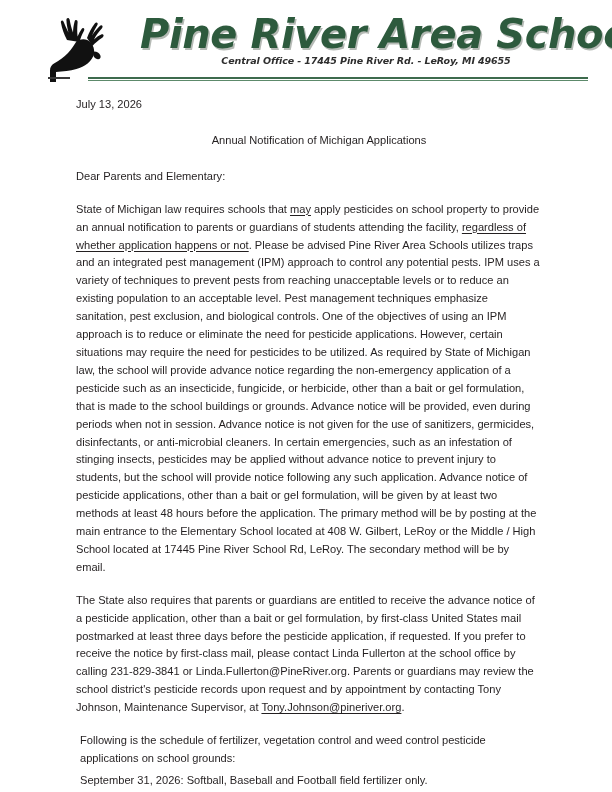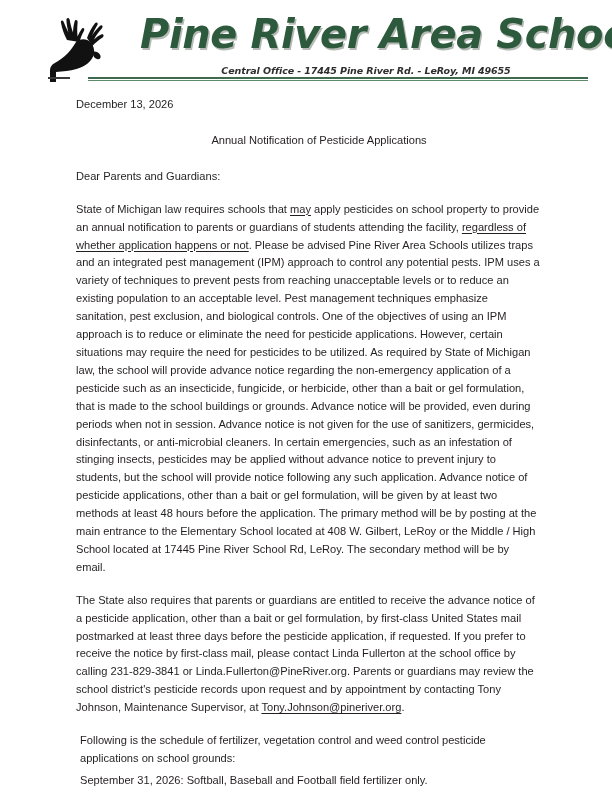--- a/index.html
+++ b/index.html
@@ -41,21 +41,21 @@
     font-style: italic;
     letter-spacing: -0.4px;
     color: #2d5a3d;
     text-shadow: 1.5px 1.5px 0 rgba(120,130,120,0.55);
     white-space: nowrap;
   }
 
   .office-line {
     position: absolute;
     left: 140px;
-    top: 65px;
+    top: 55px;
     width: 452px;
     text-align: center;
     font-family: "DejaVu Sans", sans-serif;
     font-size: 9.5px;
     font-weight: bold;
     font-style: italic;
     letter-spacing: -0.1px;
     color: #2e2e2e;
     white-space: nowrap;
   }
@@ -169,25 +169,25 @@
 
   <div class="rule-wrap">
     <div class="rule-dash"></div>
     <div class="rule-green"></div>
     <div class="rule-green-2"></div>
   </div>
 </div>
 
 <div class="doc-body">
 
-  <div class="date-line">December 13, 2026</div>
+  <div class="date-line">July 13, 2026</div>
 
-  <div class="doc-title">Annual Notification of Pesticide Applications</div>
+  <div class="doc-title">Annual Notification of Michigan Applications</div>
 
-  <div class="salutation">Dear Parents and Guardians:</div>
+  <div class="salutation">Dear Parents and Elementary:</div>
 
   <p class="para"><span>State of Michigan law requires schools that </span><u class="plain">may</u><span> apply pesticides on school property to provide an annual notification to parents or guardians of students attending the facility, </span><u class="plain">regardless of whether application happens or not</u><span>. Please be advised Pine River Area Schools utilizes traps and an integrated pest management (IPM) approach to control any potential pests. IPM uses a variety of techniques to prevent pests from reaching unacceptable levels or to reduce an existing population to an acceptable level. Pest management techniques emphasize sanitation, pest exclusion, and biological controls.  One of the objectives of using an IPM approach is to reduce or eliminate the need for pesticide applications. However, certain situations may require the need for pesticides to be utilized. As required by State of Michigan law, the school will provide advance notice regarding the non-emergency application of a pesticide such as an insecticide, fungicide, or herbicide, other than a bait or gel formulation, that is made to the school buildings or grounds. Advance notice will be provided, even during periods when not in session. Advance notice is not given for the use of sanitizers, germicides, disinfectants, or anti-microbial cleaners. In certain emergencies, such as an infestation of stinging insects, pesticides may be applied without advance notice to prevent injury to students, but the school will provide notice following any such application. Advance notice of pesticide applications, other than a bait or gel formulation, will be given by at least two methods at least 48 hours before the application. The primary method will be by posting at the main entrance to the Elementary School located at 408 W. Gilbert, LeRoy or the Middle / High School located at 17445 Pine River School Rd, LeRoy. The secondary method will be by email.</span></p>
 
   <p class="para"><span>The State also requires that parents or guardians are entitled to receive the advance notice of a pesticide application, other than a bait or gel formulation, by first-class United States mail postmarked at least three days before the pesticide application, if requested. If you prefer to receive the notice by first-class mail, please contact Linda Fullerton at the school office by calling 231-829-3841 or Linda.Fullerton@PineRiver.org.  Parents or guardians may review the school district's pesticide records upon request and by appointment by contacting Tony Johnson, Maintenance Supervisor, at </span><a class="doc-link" href="#">Tony.Johnson@pineriver.org</a><span>.</span></p>
 
   <div class="schedule-block">
     <div class="schedule-line">Following is the schedule of fertilizer, vegetation control and weed control pesticide applications on school grounds:</div>
     <div class="schedule-line">September 31, 2026:  Softball, Baseball and Football field fertilizer only.</div>
     <div class="schedule-line">April 29, 2026:  Softball, Baseball and Football field fertilizer and weed control.</div>
 

